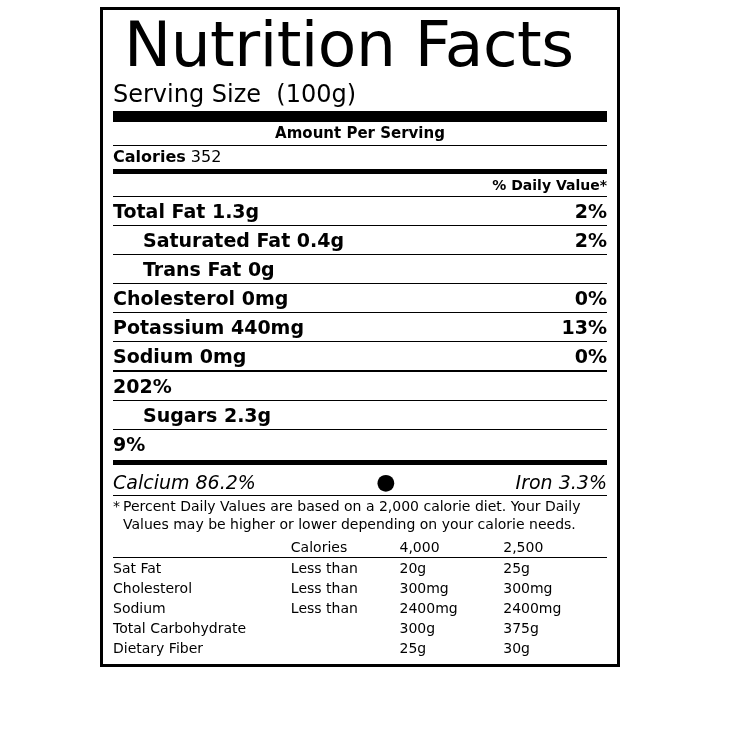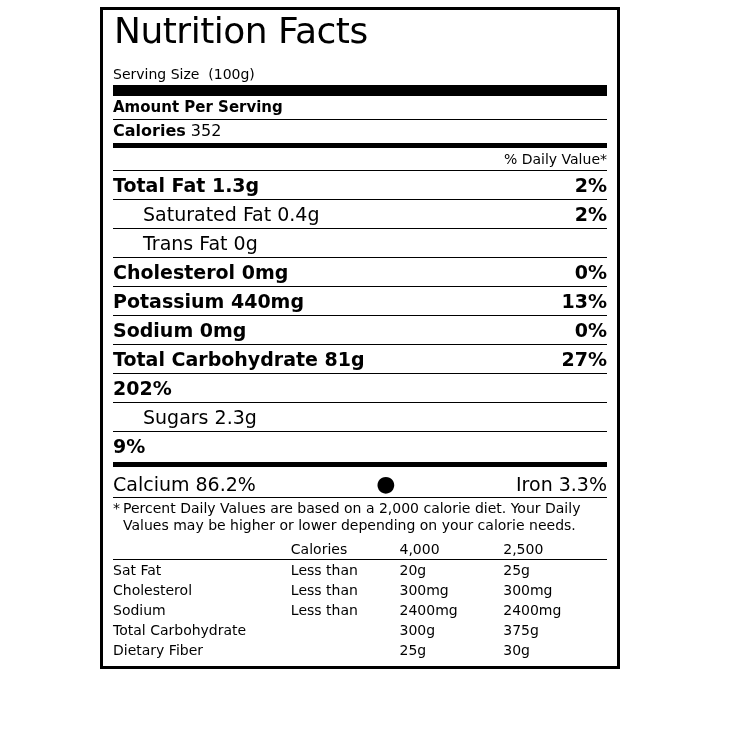--- a/index.html
+++ b/index.html
@@ -18,30 +18,30 @@
     position: absolute;
     left: 100px;
     top: 7px;
     width: 520px;
     border: 3px solid #000;
     box-sizing: border-box;
     padding: 0 10px 6px 10px;
     background: #fff;
   }
   .title {
-    font-size: 36px;
+    font-size: 63px;
     line-height: 1.05;
     letter-spacing: -0.5px;
-    margin: 2px 0 0 1px;
+    margin: 2px 0 0 11px;
     font-weight: 400;
     font-family: "DejaVu Sans", sans-serif;
   }
   .serving {
-    font-size: 14px;
-    margin-top: 16px;
+    font-size: 24px;
+    margin-top: 2px;
     margin-bottom: 2px;
     white-space: pre;
   }
   .bar-thick {
     height: 11px;
     background: #000;
     margin: 3px 0 2px 0;
   }
   .bar-medium {
     height: 5px;
@@ -50,49 +50,51 @@
   }
   .rule-thin {
     height: 1px;
     background: #000;
     margin: 0;
   }
   .amount {
     font-size: 15px;
     font-weight: bold;
     margin: 1px 0 3px 0;
+    text-align: center;
   }
   .calories {
     font-size: 16px;
     margin: 1px 0 3px 0;
   }
   .calories b { font-weight: bold; }
   .dv-head {
     text-align: right;
     font-size: 14px;
-    font-weight: normal;
+    font-weight: bold;
     margin: 3px 0 3px 0;
   }
   .row {
     display: flex;
     justify-content: space-between;
     align-items: flex-start;
     font-size: 19px;
     padding: 3px 0 3px 0;
   }
   .row .name { white-space: pre; }
   .row .name b { font-weight: bold; }
   .row .pct { font-weight: bold; }
-  .indent { padding-left: 30px; }
+  .indent { padding-left: 30px; font-weight: bold; }
   .vitrow {
     display: flex;
     justify-content: space-between;
     align-items: center;
     font-size: 19px;
     padding: 4px 0 2px 0;
+    font-style: italic;
   }
   .vitrow .dot {
     font-size: 22px;
     line-height: 1;
   }
   .footnote {
     font-size: 14px;
     line-height: 1.25;
     margin: 2px 0 4px 0;
     display: flex;
@@ -168,24 +170,20 @@
     <span class="pct">13%</span>
   </div>
   <div class="rule-thin"></div>
 
   <div class="row">
     <span class="name"><b>Sodium 0mg</b></span>
     <span class="pct">0%</span>
   </div>
   <div class="rule-thin"></div>
 
-  <div class="row">
-    <span class="name"><b>Total Carbohydrate 81g</b></span>
-    <span class="pct">27%</span>
-  </div>
   <div class="rule-thin"></div>
 
   <div class="row">
     <span class="pct">202%</span>
   </div>
   <div class="rule-thin"></div>
 
   <div class="row">
     <span class="name indent">Sugars 2.3g</span>
     <span class="pct"></span>

